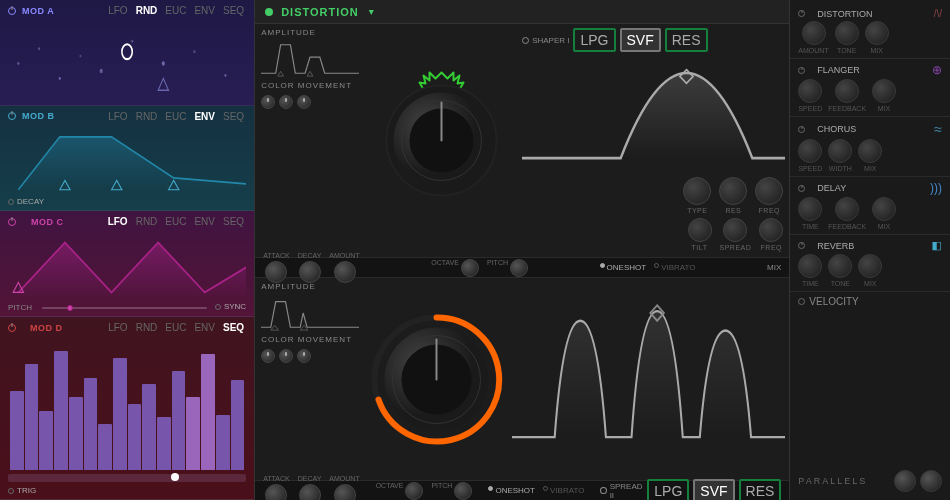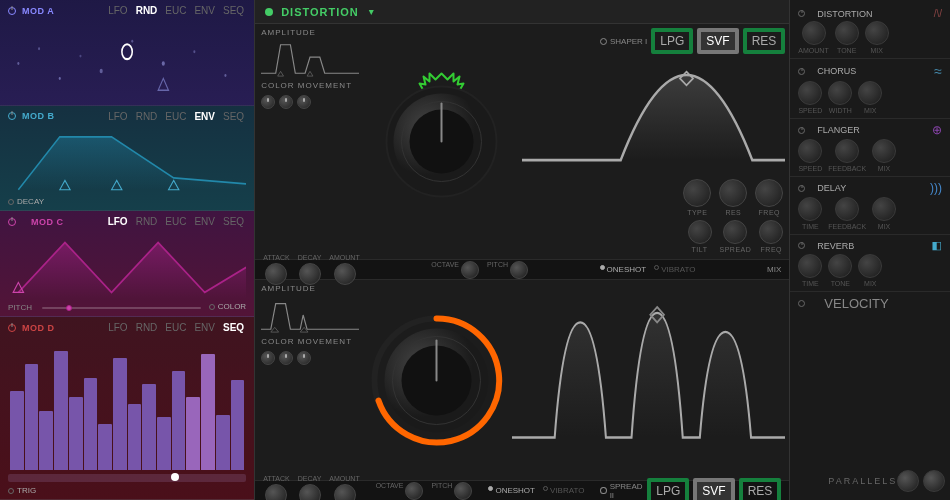--- a/index.html
+++ b/index.html
@@ -145,21 +145,21 @@
     .mod-b .mod-label { color: #44aacc; }
     .mod-b svg path, .mod-b svg polyline { stroke: #2288aa; }
 
     
     .mod-c { background: linear-gradient(180deg, rgba(60,20,60,0.9) 0%, rgba(80,20,50,0.9) 100%); }
     .mod-c .mod-label { color: #cc44aa; padding-left: 9px; }
     .mod-c svg path, .mod-c svg polyline { stroke: #aa2288; }
 
     
     .mod-d { background: linear-gradient(180deg, rgba(60,20,30,0.9) 0%, rgba(70,15,25,0.9) 100%); flex: 1.5; }
-    .mod-d .mod-label { color: #cc4444; }
+    .mod-d .mod-label { color: #cc4444; margin-left: 8px; }
 
     .power-icon {
       width: 8px;
       height: 8px;
       border-radius: 50%;
       border: 1px solid #888;
       display: inline-block;
       margin-right: 2px;
       position: relative;
     }
@@ -253,23 +253,23 @@
       width: 22px;
       height: 22px;
       border-radius: 50%;
       background: radial-gradient(circle at 35% 35%, #555, #1a1a1a);
       border: 1px solid #444;
       position: relative;
     }
 
     .shaper-btn {
       background: transparent;
-      border: 4px solid #15803d;
+      border: 2px solid #15803d;
       color: #aaa;
-      font-size: 12px;
+      font-size: 14px;
       padding: 2px 5px;
       border-radius: 2px;
       cursor: pointer;
     }
 
     .shaper-btn.active {
       background: #333;
       color: #fff;
       border-color: #777;
     }
@@ -419,30 +419,29 @@
 
     .velocity-section {
       padding: 4px 8px;
       display: flex;
       align-items: center;
       gap: 4px;
     }
 
     .velocity-label {
       color: #888;
-      font-size: 13px;
-      margin-left: 15px;
+      font-size: 10px;
     }
 
     .brand-bar {
       padding: 4px 8px;
       display: flex;
       align-items: center;
+      justify-content: space-between;
       margin-top: auto;
-      margin-left: 30px;
     }
 
     .brand-name {
       color: #666;
       font-size: 9px;
       letter-spacing: 2px;
     }
   </style>
 </head>
 <body>
@@ -543,21 +542,21 @@
     </div>
     <div class="mod-footer">
       <div class="slider-row" style="flex:1">
         <span class="slider-label">PITCH</span>
         <div class="mini-slider">
           <div class="mini-slider-handle" style="left: 15%; background:#cc44aa; border-color:#aa2288;"></div>
         </div>
       </div>
       <div style="display:flex;align-items:center;gap:3px;margin-left:8px;">
         <span style="width:6px;height:6px;border-radius:50%;border:1px solid #666;display:inline-block;"></span>
-        <span class="mod-status">COLOR</span>
+        <span class="mod-status">SYNC</span>
       </div>
     </div>
   </div>
 
   <div class="mod-section mod-d" style="background: linear-gradient(180deg, rgba(65,20,30,0.95) 0%, rgba(75,15,25,0.95) 100%); flex: 1.8;">
     <div class="mod-header">
       <span class="power-icon" style="border-color:#cc4444;"></span>
       <span class="mod-label" style="color:#cc4444;">MOD D</span>
       <span style="flex:1"></span>
       <span class="mod-type">LFO</span>
@@ -654,21 +653,21 @@
                   <stop offset="0%" stop-color="#444"></stop>
                   <stop offset="100%" stop-color="#1a1a1a"></stop>
                 </radialGradient>
               </defs>
             </svg>
           </div>
         </div>
 
         <div style="flex:1; display:flex; flex-direction:column; padding:4px;">
 
-          <div style="display:flex; align-items:center; justify-content:flex-end; gap:4px; margin-bottom:4px;">
+          <div style="display:flex; align-items:center; gap:4px; margin-bottom:4px;">
             <span style="color:#888;font-size:8px;display:flex;align-items:center;gap:3px;">
               <span style="width:7px;height:7px;border-radius:50%;border:1px solid #888;display:inline-block;"></span>
               <span>SHAPER I</span>
             </span>
             <button class="shaper-btn">LPG</button>
             <button class="shaper-btn active">SVF</button>
             <button class="shaper-btn">RES</button>
           </div>
 
           <div style="flex:1; position:relative;">
@@ -893,56 +892,56 @@
         <div class="fx-knob"></div>
         <span class="fx-knob-label">MIX</span>
       </div>
     </div>
   </div>
 
   <div class="fx-section">
     <div class="fx-header">
       <span class="fx-name">
         <span class="fx-power"></span>
-        <span>CHORUS</span>
+        <span>FLANGER</span>
       </span>
-      <span class="fx-icon chorus" style="font-size:14px;">≈</span>
+      <span class="fx-icon flanger" style="font-size:12px;">⊕</span>
     </div>
     <div class="fx-knobs">
       <div class="fx-knob-wrap">
         <div class="fx-knob"></div>
         <span class="fx-knob-label">SPEED</span>
       </div>
       <div class="fx-knob-wrap">
         <div class="fx-knob"></div>
-        <span class="fx-knob-label">WIDTH</span>
+        <span class="fx-knob-label">FEEDBACK</span>
       </div>
       <div class="fx-knob-wrap">
         <div class="fx-knob"></div>
         <span class="fx-knob-label">MIX</span>
       </div>
     </div>
   </div>
 
   <div class="fx-section">
     <div class="fx-header">
       <span class="fx-name">
         <span class="fx-power"></span>
-        <span>FLANGER</span>
+        <span>CHORUS</span>
       </span>
-      <span class="fx-icon flanger" style="font-size:12px;">⊕</span>
+      <span class="fx-icon chorus" style="font-size:14px;">≈</span>
     </div>
     <div class="fx-knobs">
       <div class="fx-knob-wrap">
         <div class="fx-knob"></div>
         <span class="fx-knob-label">SPEED</span>
       </div>
       <div class="fx-knob-wrap">
         <div class="fx-knob"></div>
-        <span class="fx-knob-label">FEEDBACK</span>
+        <span class="fx-knob-label">WIDTH</span>
       </div>
       <div class="fx-knob-wrap">
         <div class="fx-knob"></div>
         <span class="fx-knob-label">MIX</span>
       </div>
     </div>
   </div>
 
   <div class="fx-section">
     <div class="fx-header">

